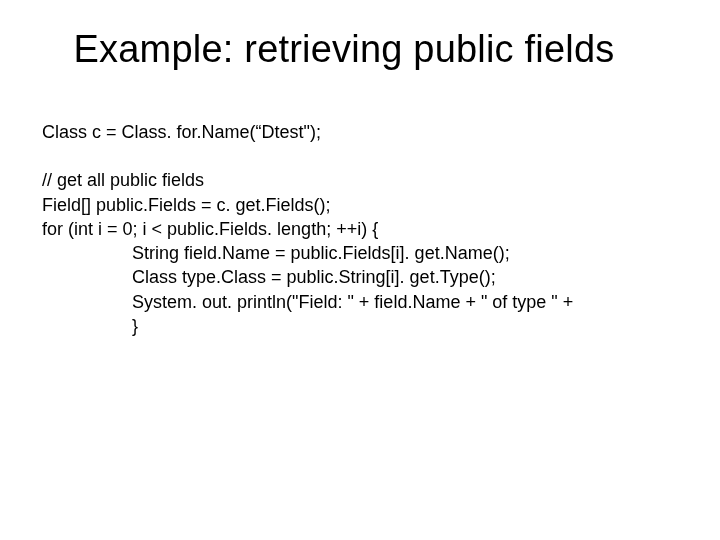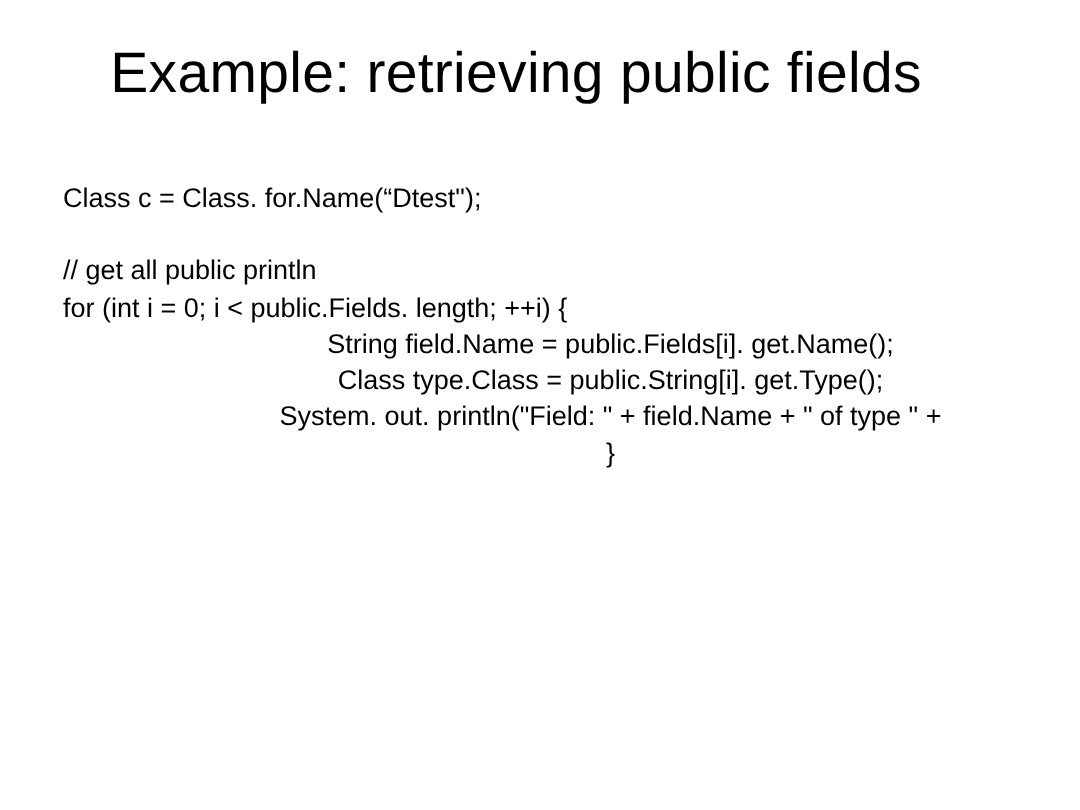--- a/index.html
+++ b/index.html
@@ -31,36 +31,37 @@
   .body {
     position: absolute;
     top: 120px;
     left: 42px;
     width: 640px;
     font-size: 18px;
     line-height: 1.35;
   }
   .line { white-space: pre; }
   .spacer { height: 24px; }
-  .indent1 { padding-left: 90px; text-align: center; }
+  .indent1 { padding-left: 90px; }
   .indent-right {
     padding-left: 400px;
   }
 </style>
 </head>
 <body>
 
 <div class="slide">
 
   <div class="title">Example: retrieving public fields</div>
 
   <div class="body">
     <div class="line">Class c = Class. for.Name(“Dtest");</div>
     <div class="spacer"></div>
-    <div class="line">// get all public println</div>
+    <div class="line">// get all public fields</div>
+    <div class="line">Field[] public.Fields = c. get.Fields();</div>
     <div class="line">for (int i = 0; i &lt; public.Fields. length; ++i) {</div>
     <div class="line indent1">String field.Name = public.Fields[i]. get.Name();</div>
     <div class="line indent1">Class type.Class = public.String[i]. get.Type();</div>
     <div class="line indent1">System. out. println("Field: " + field.Name + " of type " +</div>
     <div class="line indent1">}</div>
   </div>
 
 </div>
 
 </body></html>

